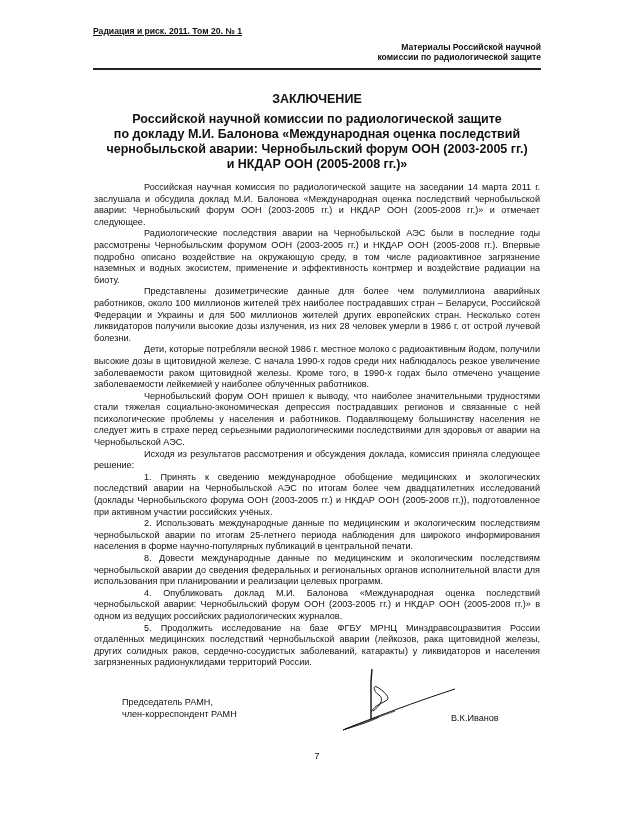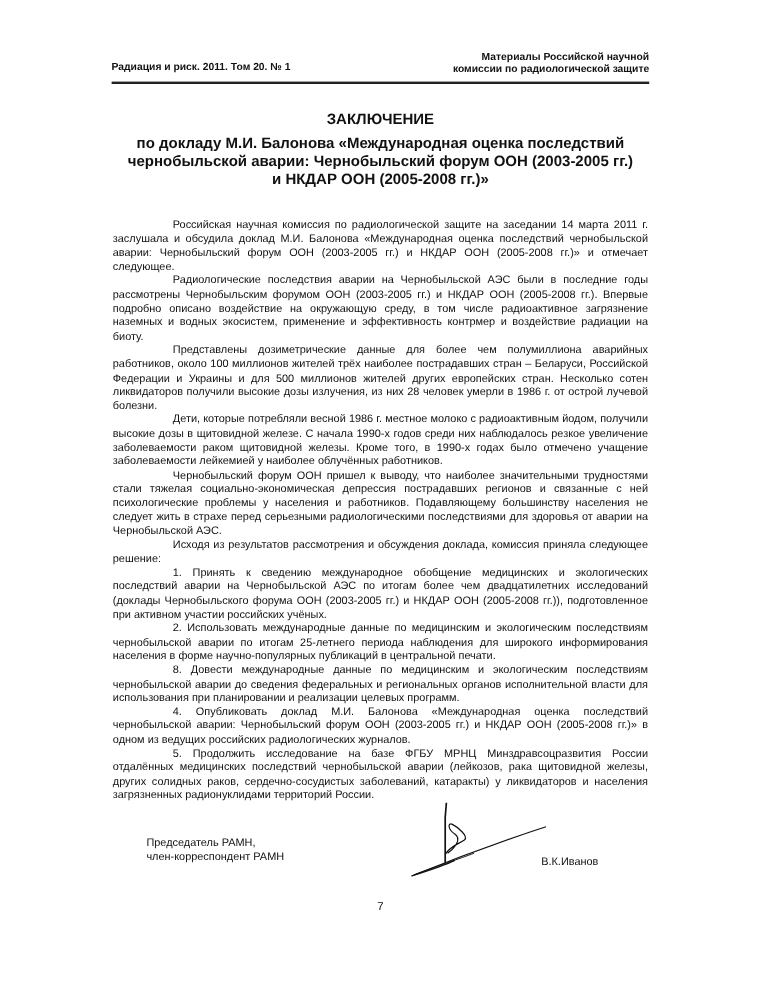--- a/index.html
+++ b/index.html
@@ -1,18 +1,18 @@
 <!DOCTYPE html>
 <html><head>
 <meta charset="utf-8">
 <style>
   html, body { margin:0; padding:0; background:#ffffff; }
   body { width:634px; height:820px; position:relative; overflow:hidden;
          font-family:"Liberation Sans", sans-serif; color:#111; }
-  .hdr-left { position:absolute; left:93px; top:50px; font-size:8.6px; font-weight:bold; }
+  .hdr-left { position:absolute; left:93px; top:26px; font-size:8.6px; font-weight:bold;text-decoration:underline; }
   .hdr-right { position:absolute; right:93px; top:42px; font-size:8.6px; font-weight:bold; text-align:right; line-height:10px; }
   .hdr-rule { position:absolute; left:93px; right:93px; top:68px; height:2px; background:#222; }
   .title { position:absolute; left:0; right:0; top:92px; text-align:center; font-weight:bold; font-size:12.5px; }
   .subtitle { position:absolute; left:80px; right:80px; top:112px; text-align:center; font-weight:bold; font-size:12.5px; line-height:15px; }
   .body { position:absolute; left:94px; width:446px; top:182px; font-size:9.1px; line-height:11.6px; text-align:justify; }
   .body p { margin:0; text-indent:50px; text-align:justify; }
   .sig-left { position:absolute; left:122px; top:696px; font-size:9.1px; line-height:12px; }
   .sig-right { position:absolute; left:451px; top:713px; font-size:9.1px; }
   .signature { position:absolute; left:335px; top:667px; width:130px; height:70px; }
   .pagenum { position:absolute; left:0; right:0; top:750px; text-align:center; font-size:9.5px; }
@@ -22,20 +22,21 @@
 
 <div class="hdr-left">Радиация и риск. 2011. Том 20. № 1</div>
 <div class="hdr-right">
   <div>Материалы Российской научной</div>
   <div>комиссии по радиологической защите</div>
 </div>
 <div class="hdr-rule"></div>
 
 <div class="title">ЗАКЛЮЧЕНИЕ</div>
 <div class="subtitle">
+  <div>Российской научной комиссии по радиологической защите</div>
   <div>по докладу М.И. Балонова «Международная оценка последствий</div>
   <div>чернобыльской аварии: Чернобыльский форум ООН (2003-2005 гг.)</div>
   <div>и НКДАР ООН (2005-2008 гг.)»</div>
 </div>
 
 <div class="body">
   <p>Российская научная комиссия по радиологической защите на заседании 14 марта 2011 г. заслушала и обсудила доклад М.И. Балонова «Международная оценка последствий чернобыльской аварии: Чернобыльский форум ООН (2003-2005 гг.) и НКДАР ООН (2005-2008 гг.)» и отмечает следующее.</p>
   <p>Радиологические последствия аварии на Чернобыльской АЭС были в последние годы рассмотрены Чернобыльским форумом ООН (2003-2005 гг.) и НКДАР ООН (2005-2008 гг.). Впервые подробно описано воздействие на окружающую среду, в том числе радиоактивное загрязнение наземных и водных экосистем, применение и эффективность контрмер и воздействие радиации на биоту.</p>
   <p>Представлены дозиметрические данные для более чем полумиллиона аварийных работников, около 100 миллионов жителей трёх наиболее пострадавших стран – Беларуси, Российской Федерации и Украины и для 500 миллионов жителей других европейских стран. Несколько сотен ликвидаторов получили высокие дозы излучения, из них 28 человек умерли в 1986 г. от острой лучевой болезни.</p>
   <p>Дети, которые потребляли весной 1986 г. местное молоко с радиоактивным йодом, получили высокие дозы в щитовидной железе. С начала 1990-х годов среди них наблюдалось резкое увеличение заболеваемости раком щитовидной железы. Кроме того, в 1990-х годах было отмечено учащение заболеваемости лейкемией у наиболее облучённых работников.</p>

